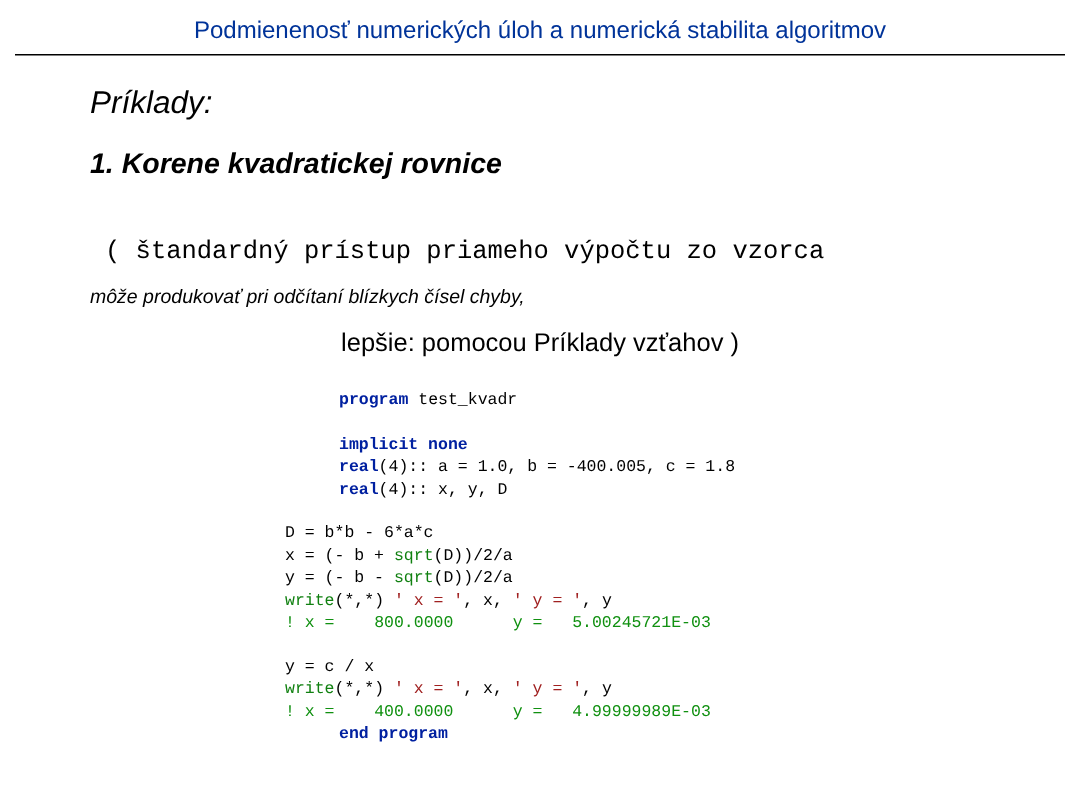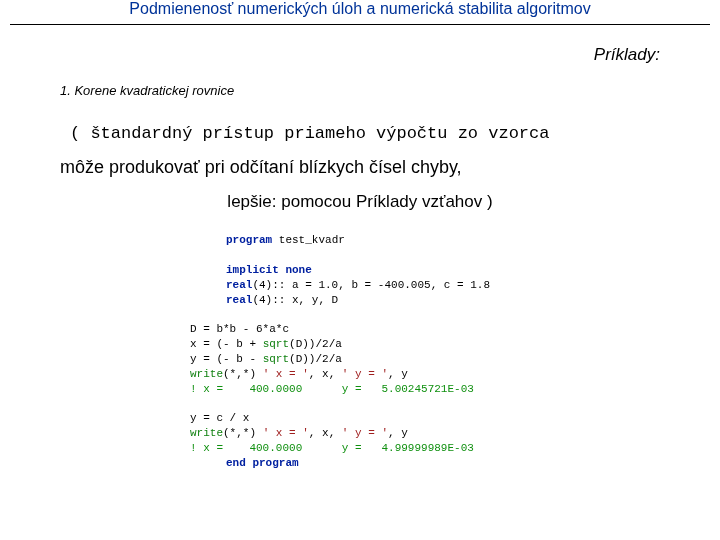--- a/index.html
+++ b/index.html
@@ -6,43 +6,44 @@
     margin: 0;
     padding: 0;
     width: 720px;
     height: 540px;
     background: #fff;
     font-family: Verdana, Geneva, sans-serif;
     color: #000;
     position: relative;
   }
   .header {
-    padding: 0 0 6px 0;
+    padding: 12px 0 6px 0;
     text-align: center;
     border-bottom: 1.5px solid #000;
     margin: 0 10px;
   }
   .header-title {
     color: #003399;
     font-size: 16px;
     font-weight: normal;
   }
   .content {
     padding: 6px 60px 0 60px;
   }
   .examples-label {
-    text-align: right;
+    text-align: left;
     font-style: italic;
-    font-size: 17px;
+    font-size: 21px;
     margin: 14px 0 18px 0;
   }
   .example-line {
     font-style: italic;
-    font-size: 13px;
-    margin-bottom: 12px;
+    font-size: 19px;
+    margin-bottom: 24px;
+    font-weight: bold;
   }
   .formula-row {
     display: flex;
     align-items: center;
     gap: 12px;
     margin-bottom: 10px;
   }
   .formula {
     font-family: "Times New Roman", serif;
     font-size: 18px;
@@ -57,23 +58,24 @@
     font-style: normal;
     margin: 0 2px;
   }
   .body-line {
     font-size: 17px;
     margin: 6px 0 6px 10px;
     line-height: 1.6;
     font-family: Liberation Mono, monospace;
   }
   .body-line2 {
-    font-size: 18px;
+    font-size: 13px;
     margin: 4px 0 6px 0;
     line-height: 1.6;
+    font-style: italic;
   }
   .body-line3 {
     font-size: 17px;
     margin: 4px 0 6px 0;
     text-align: center;
     line-height: 1.6;
   }
   .code-block {
     font-family: "Courier New", monospace;
     font-size: 11px;
@@ -110,20 +112,20 @@
   <div class="code-block"><span class="kw">program</span><span> test_kvadr</span>
 <span></span>
 <span class="kw">implicit none</span>
 <span class="kw">real</span><span>(4):: a = 1.0, b = -400.005, c = 1.8</span>
 <span class="kw">real</span><span>(4):: x, y, D</span>
 <span></span>
 <span>D = b*b - 6*a*c</span>
 <span>x = (- b + </span><span class="fn">sqrt</span><span>(D))/2/a</span>
 <span>y = (- b - </span><span class="fn">sqrt</span><span>(D))/2/a</span>
 <span class="fn">write</span><span>(*,*) </span><span class="px">' x = '</span><span>, x, </span><span class="px">' y = '</span><span>, y</span>
-<span class="cm">!</span><span class="cm"> x =    400.0000      y =   5.00245721E-03</span>
+<span class="cm">!</span><span class="cm"> x =    800.0000      y =   5.00245721E-03</span>
 <span></span>
 <span>y = c / x</span>
 <span class="fn">write</span><span>(*,*) </span><span class="px">' x = '</span><span>, x, </span><span class="px">' y = '</span><span>, y</span>
 <span class="cm">!</span><span class="cm"> x =    400.0000      y =   4.99999989E-03</span>
 <span class="kw">end program</span></div>
 
 </div>
 
 </body></html>

